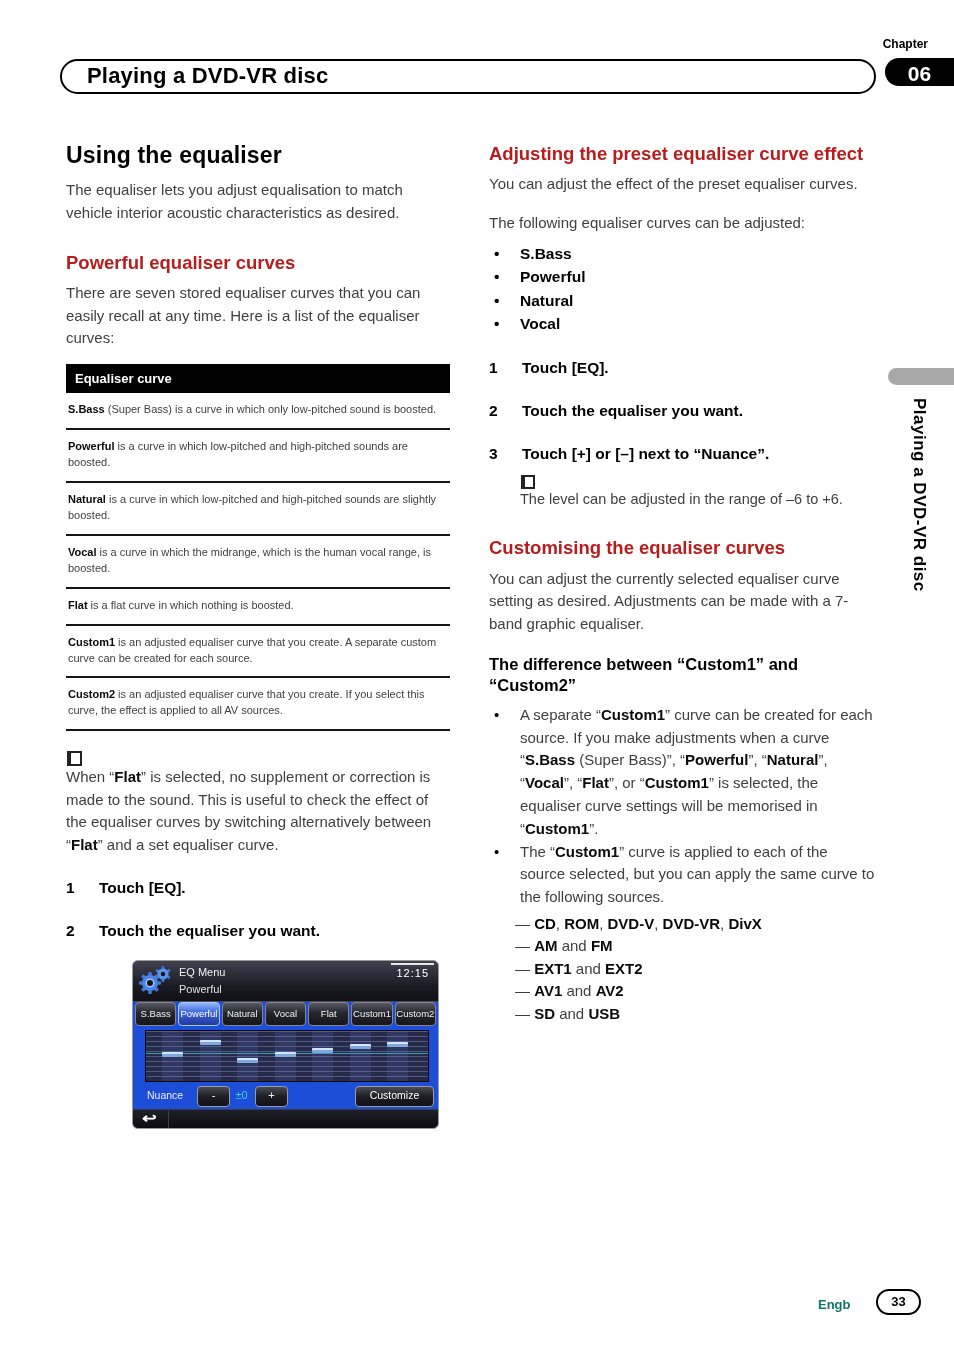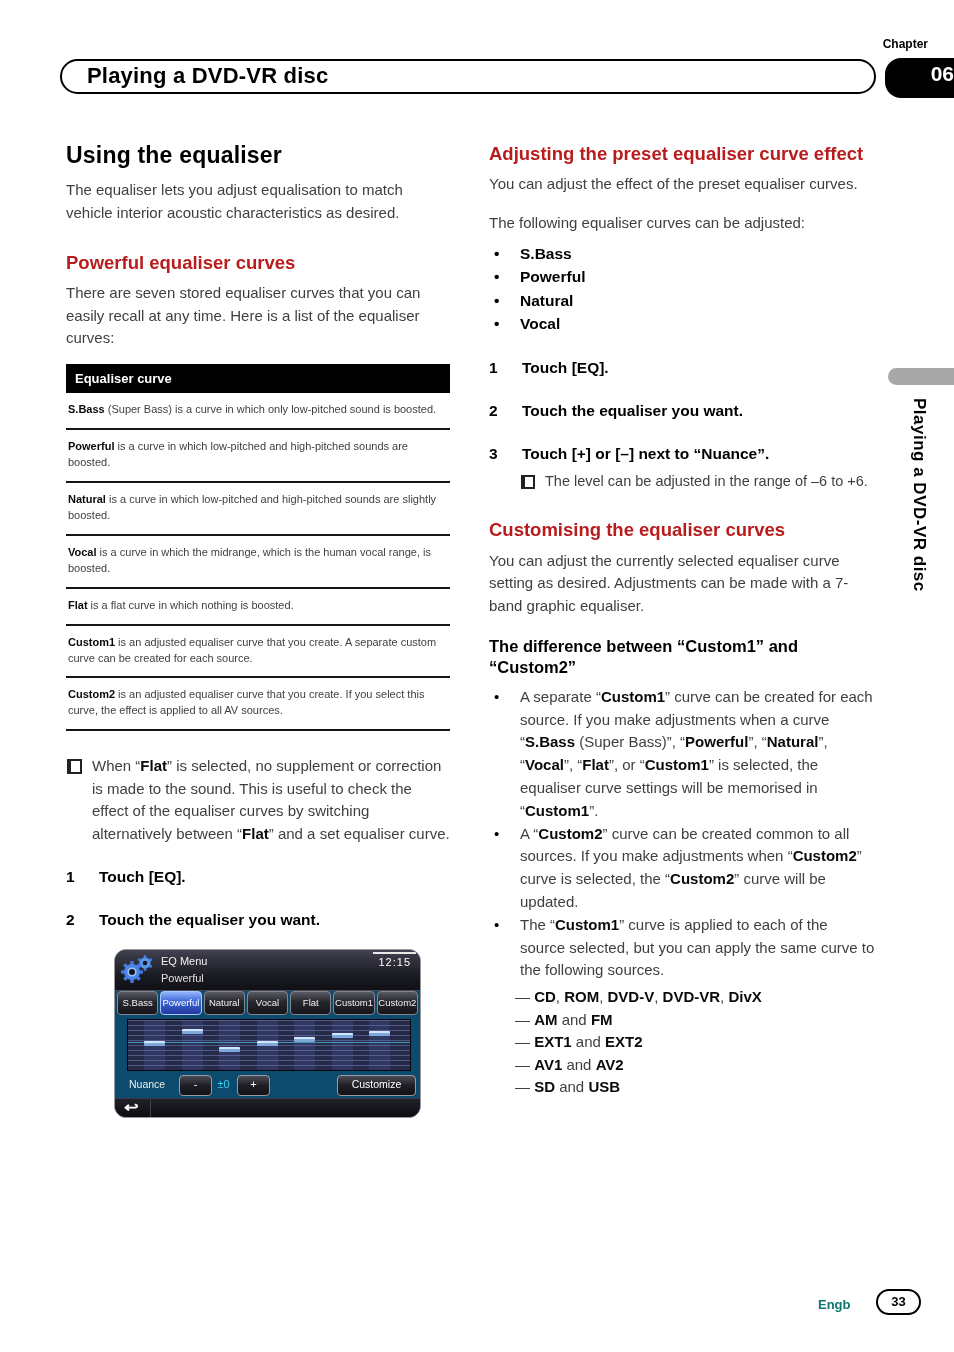--- a/index.html
+++ b/index.html
@@ -1,59 +1,59 @@
 <!DOCTYPE html>
 <html><head>
 <meta charset="utf-8">
 <style>
   html,body{margin:0;padding:0;background:#9a9a9a;}
   .page{position:relative;width:954px;height:1352px;background:#ffffff;overflow:hidden;
         font-family:"Liberation Sans",sans-serif;color:#3f3f3f;margin:0 auto;}
   b{color:#0a0a0a;}
   
   .chapter-label{position:absolute;top:37px;right:26px;font-size:12px;font-weight:bold;color:#000;}
-  .chapter-badge{position:absolute;top:58px;right:0;width:69px;height:40px;background:#000;
+  .chapter-badge{position:absolute;top:58px;right:0;width:69px;height:28px;background:#000;
                  border-radius:16px 0 0 16px;color:#fff;font-size:21px;font-weight:bold;
-                 text-align:right;line-height:32px;}
+                 text-align:center;line-height:32px;}
   .title-box{position:absolute;left:60px;top:59px;width:812px;height:31px;border:2px solid #000;border-radius:18px;}
   .title-box .t{position:absolute;left:25px;top:2px;font-size:22px;font-weight:bold;color:#000;letter-spacing:.2px;}
   
   .col-left{position:absolute;left:66px;top:142px;width:384px;}
   .col-right{position:absolute;left:489px;top:142px;width:386px;}
   h1.sec{font-size:23px;font-weight:bold;color:#000;margin:0 0 10px 0;letter-spacing:.2px;}
   h2.sub{font-size:18.5px;font-weight:bold;color:#b91c1c;margin:26px 0 8px 0;line-height:1.25;}
   h2.sub.first{margin-top:0;}
   h3.diff{font-size:16.5px;font-weight:bold;color:#000;margin:18px 0 7px 0;line-height:1.3;}
   p.body{font-size:15px;line-height:1.52;margin:0 0 7px 0;}
   
   .eq-table{margin-top:14px;width:100%;}
   .eq-table-header{background:#000;color:#fff;font-size:13px;font-weight:bold;padding:7px 9px;}
   .eq-table-row{font-size:11px;line-height:1.45;padding:9px 2px 10px 2px;border-bottom:2px solid #151515;}
   
-  .note-list{margin-top:24px;}
-  .note-item{display:flex;font-size:15px;line-height:1.5;margin-bottom:5px;}
+  .note-list{margin-top:16px;}
+  .note-item{display:flex;font-size:15px;line-height:1.5;margin-bottom:5px;flex-direction:column;}
   .sqmark{flex:0 0 auto;width:9px;height:11px;border:2px solid #222;border-left-width:4px;margin:4px 10px 0 1px;}
   .substeps{margin:6px 0 0 31px;}
   .substeps .note-item{font-size:14.5px;margin-bottom:3px;}
   .substeps .sqmark{width:8px;height:10px;margin-top:4px;}
   
   .steps .step{display:flex;font-size:15.5px;font-weight:bold;color:#000;margin-top:22px;line-height:1.35;}
   .step-num{flex:0 0 33px;}
   
   .blist{margin:1px 0 4px 0;}
   .blist-item{display:flex;line-height:1.52;}
   .bullet{flex:0 0 26px;padding-left:5px;color:#000;}
   .bullet::before{content:"•";}
   .blist.boldlist .blist-item{font-size:15.5px;font-weight:bold;color:#000;}
   .blist.richlist .blist-item{font-size:15px;}
   .dash-list{margin:0 0 0 26px;}
   .dash-item{font-size:15px;line-height:1.5;}
   
-  .shot{position:relative;width:305px;height:167px;margin:18px 0 0 48px;background:#0c4a6e;
-        border:1px solid #9a9a9a;border-radius:12px;overflow:hidden;}
+  .shot{position:relative;width:305px;height:167px;margin:18px 0 0 66px;background:#1d4ed8;
+        border:1px solid #9a9a9a;border-radius:6px;overflow:hidden;}
   .shot-header{position:absolute;top:0;left:0;right:0;height:40px;
                background:linear-gradient(#414150,#1a1a22 65%,#101016);border-bottom:1px solid #4a4a56;}
   .gear-icon{position:absolute;left:5px;top:4px;width:36px;height:32px;}
   .shot-title{position:absolute;left:46px;top:5px;font-size:11px;color:#f0f0f0;}
   .shot-subtitle{position:absolute;left:46px;top:22px;font-size:11px;color:#e0e0e0;}
   .shot-clock{position:absolute;right:4px;top:2px;font-size:11px;color:#fff;border-top:2px solid #e8e8e8;padding:2px 5px 0 5px;letter-spacing:1px;}
   .shot-tabs{position:absolute;top:41px;left:2px;right:2px;height:24px;display:flex;gap:2px;}
   .shot-tab{flex:1;background:linear-gradient(#5a5a64,#26262e 45%,#15151a);border:1px solid #85858e;
             border-radius:4px;color:#f2f2f2;font-size:9.5px;text-align:center;line-height:21px;
             white-space:nowrap;overflow:hidden;}
@@ -272,24 +272,20 @@
     <h3 class="diff">The difference between “Custom1” and “Custom2”</h3>
 
     <div class="blist richlist">
 
     <div class="blist-item">
           <span class="bullet"></span>
           <span>A separate “<b>Custom1</b>” curve can be created for each source. If you make adjustments when a curve “<b>S.Bass</b> (Super Bass)”, “<b>Powerful</b>”, “<b>Natural</b>”, “<b>Vocal</b>”, “<b>Flat</b>”, or “<b>Custom1</b>” is selected, the equaliser curve settings will be memorised in “<b>Custom1</b>”.</span>
         </div>
         <div class="blist-item">
           <span class="bullet"></span>
-          <span>A “<b>Custom2</b>” curve can be created common to all sources. If you make adjustments when “<b>Custom2</b>” curve is selected, the “<b>Custom2</b>” curve will be updated.</span>
-        </div>
-        <div class="blist-item">
-          <span class="bullet"></span>
           <span>The “<b>Custom1</b>” curve is applied to each of the source selected, but you can apply the same curve to the following sources.</span>
         </div>
       </div>
 
     <div class="dash-list">
 
     <div class="dash-item">— <b>CD</b>, <b>ROM</b>, <b>DVD-V</b>, <b>DVD-VR</b>, <b>DivX</b></div>
         <div class="dash-item">— <b>AM</b> and <b>FM</b></div>
         <div class="dash-item">— <b>EXT1</b> and <b>EXT2</b></div>
         <div class="dash-item">— <b>AV1</b> and <b>AV2</b></div>

